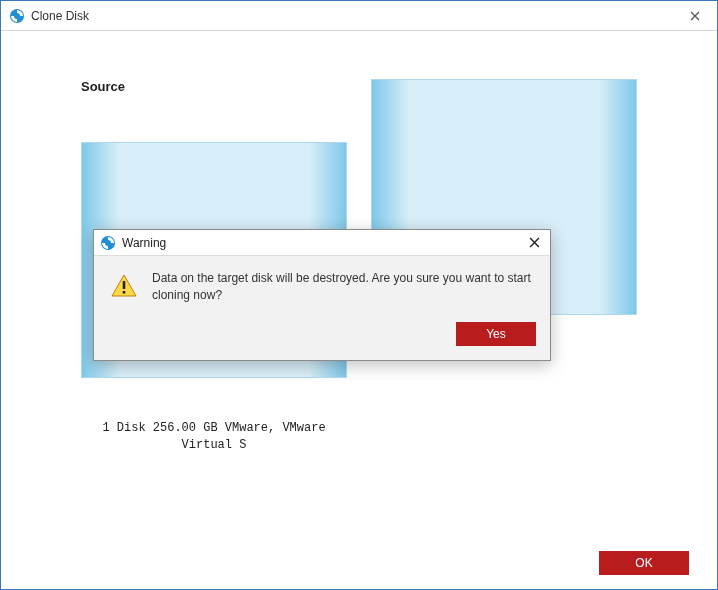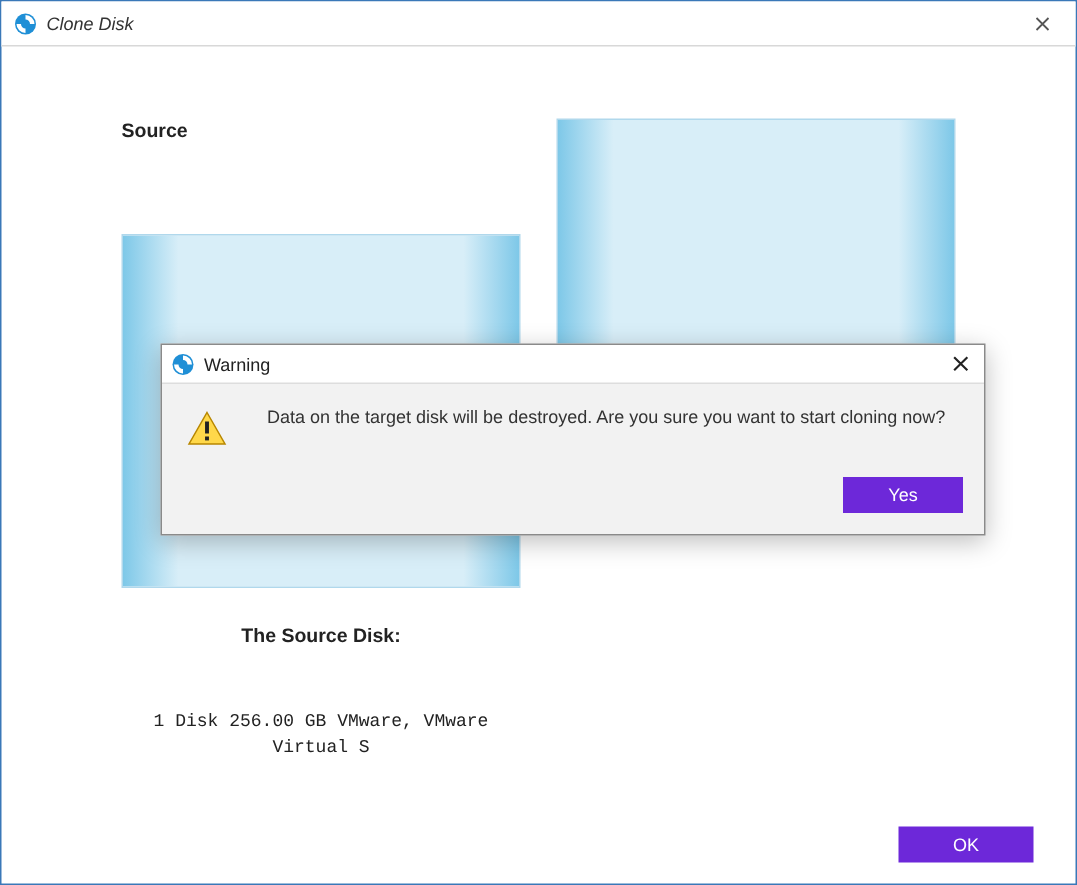--- a/index.html
+++ b/index.html
@@ -19,21 +19,20 @@
     background: #fff;
     position: relative;
   }
   .titlebar {
     height: 30px;
     background: #fff;
     border-bottom: 1px solid #d8d8d8;
     display: flex;
     align-items: center;
     padding: 0 0 0 8px;
-    font-style: italic;
   }
   .titlebar .app-icon {
     width: 16px; height: 16px;
     margin-right: 6px;
   }
   .titlebar .title {
     font-size: 12px;
     color: #333;
     flex: 1;
   }
@@ -57,21 +56,21 @@
   }
   .col {
     flex: 1;
     text-align: center;
   }
   .col-header {
     text-align: left;
     font-weight: 600;
     font-size: 13px;
     color: #222;
-    margin-bottom: 62px;
+    margin-bottom: 48px;
   }
   .disk-box {
     height: 236px;
     background: linear-gradient(to right, #7ec8e8 0%, #d8eef8 14%, #d8eef8 86%, #7ec8e8 100%);
     border: 1px solid #b0d8ec;
   }
   .disk-label {
     font-weight: 600;
     font-size: 13px;
     color: #222;
@@ -88,36 +87,36 @@
 
   .footer {
     position: absolute;
     bottom: 14px;
     right: 28px;
     display: flex;
   }
   .btn {
     min-width: 90px;
     height: 24px;
-    background: #6d28d9;
+    background: #b91c1c;
     color: #fff;
     border: none;
     font-size: 12px;
     display: inline-flex;
     align-items: center;
     justify-content: center;
     cursor: pointer;
   }
 
   
   .dialog {
     position: absolute;
-    left: 106px;
+    left: 92px;
     top: 228px;
-    width: 550px;
+    width: 458px;
     background: #f2f2f2;
     border: 1px solid #8a8a8a;
     box-shadow: 0 4px 16px rgba(0,0,0,.25);
     z-index: 10;
   }
   .dialog-title {
     height: 26px;
     background: #fff;
     display: flex;
     align-items: center;
@@ -127,21 +126,21 @@
   .dialog-title .app-icon { width:16px; height:16px; margin-right:6px;}
   .dialog-title .t { font-size: 12px; color:#222; flex:1; }
   .dialog-title .x {
     width: 32px; height: 25px;
     display:flex; align-items:center; justify-content:center;
     font-size:15px; color:#222;
   }
   .dialog-body {
     padding: 14px 16px 12px 16px;
     display: flex;
-    gap: 26px;
+    gap: 14px;
   }
   .warn-icon {
     width: 28px; height: 28px;
     flex-shrink: 0;
     margin-top: 2px;
   }
   .dialog-msg {
     font-size: 12px;
     color: #333;
     line-height: 1.4;
@@ -175,21 +174,20 @@
         <path d="M1 1 L9 9 M9 1 L1 9" stroke="currentColor" stroke-width="1.2"></path>
       </svg>
     </div>
   </div>
 
   <div class="content">
     <div class="columns">
       <div class="col">
         <div class="col-header">Source</div>
         <div class="disk-box"></div>
-        <div class="disk-label">The Source Disk:</div>
         <div class="disk-desc">1 Disk 256.00 GB VMware,  VMware Virtual S</div>
       </div>
       <div class="col">
         <div class="disk-box"></div>
       </div>
     </div>
   </div>
 
   <div class="footer">
     <button class="btn">OK</button>

